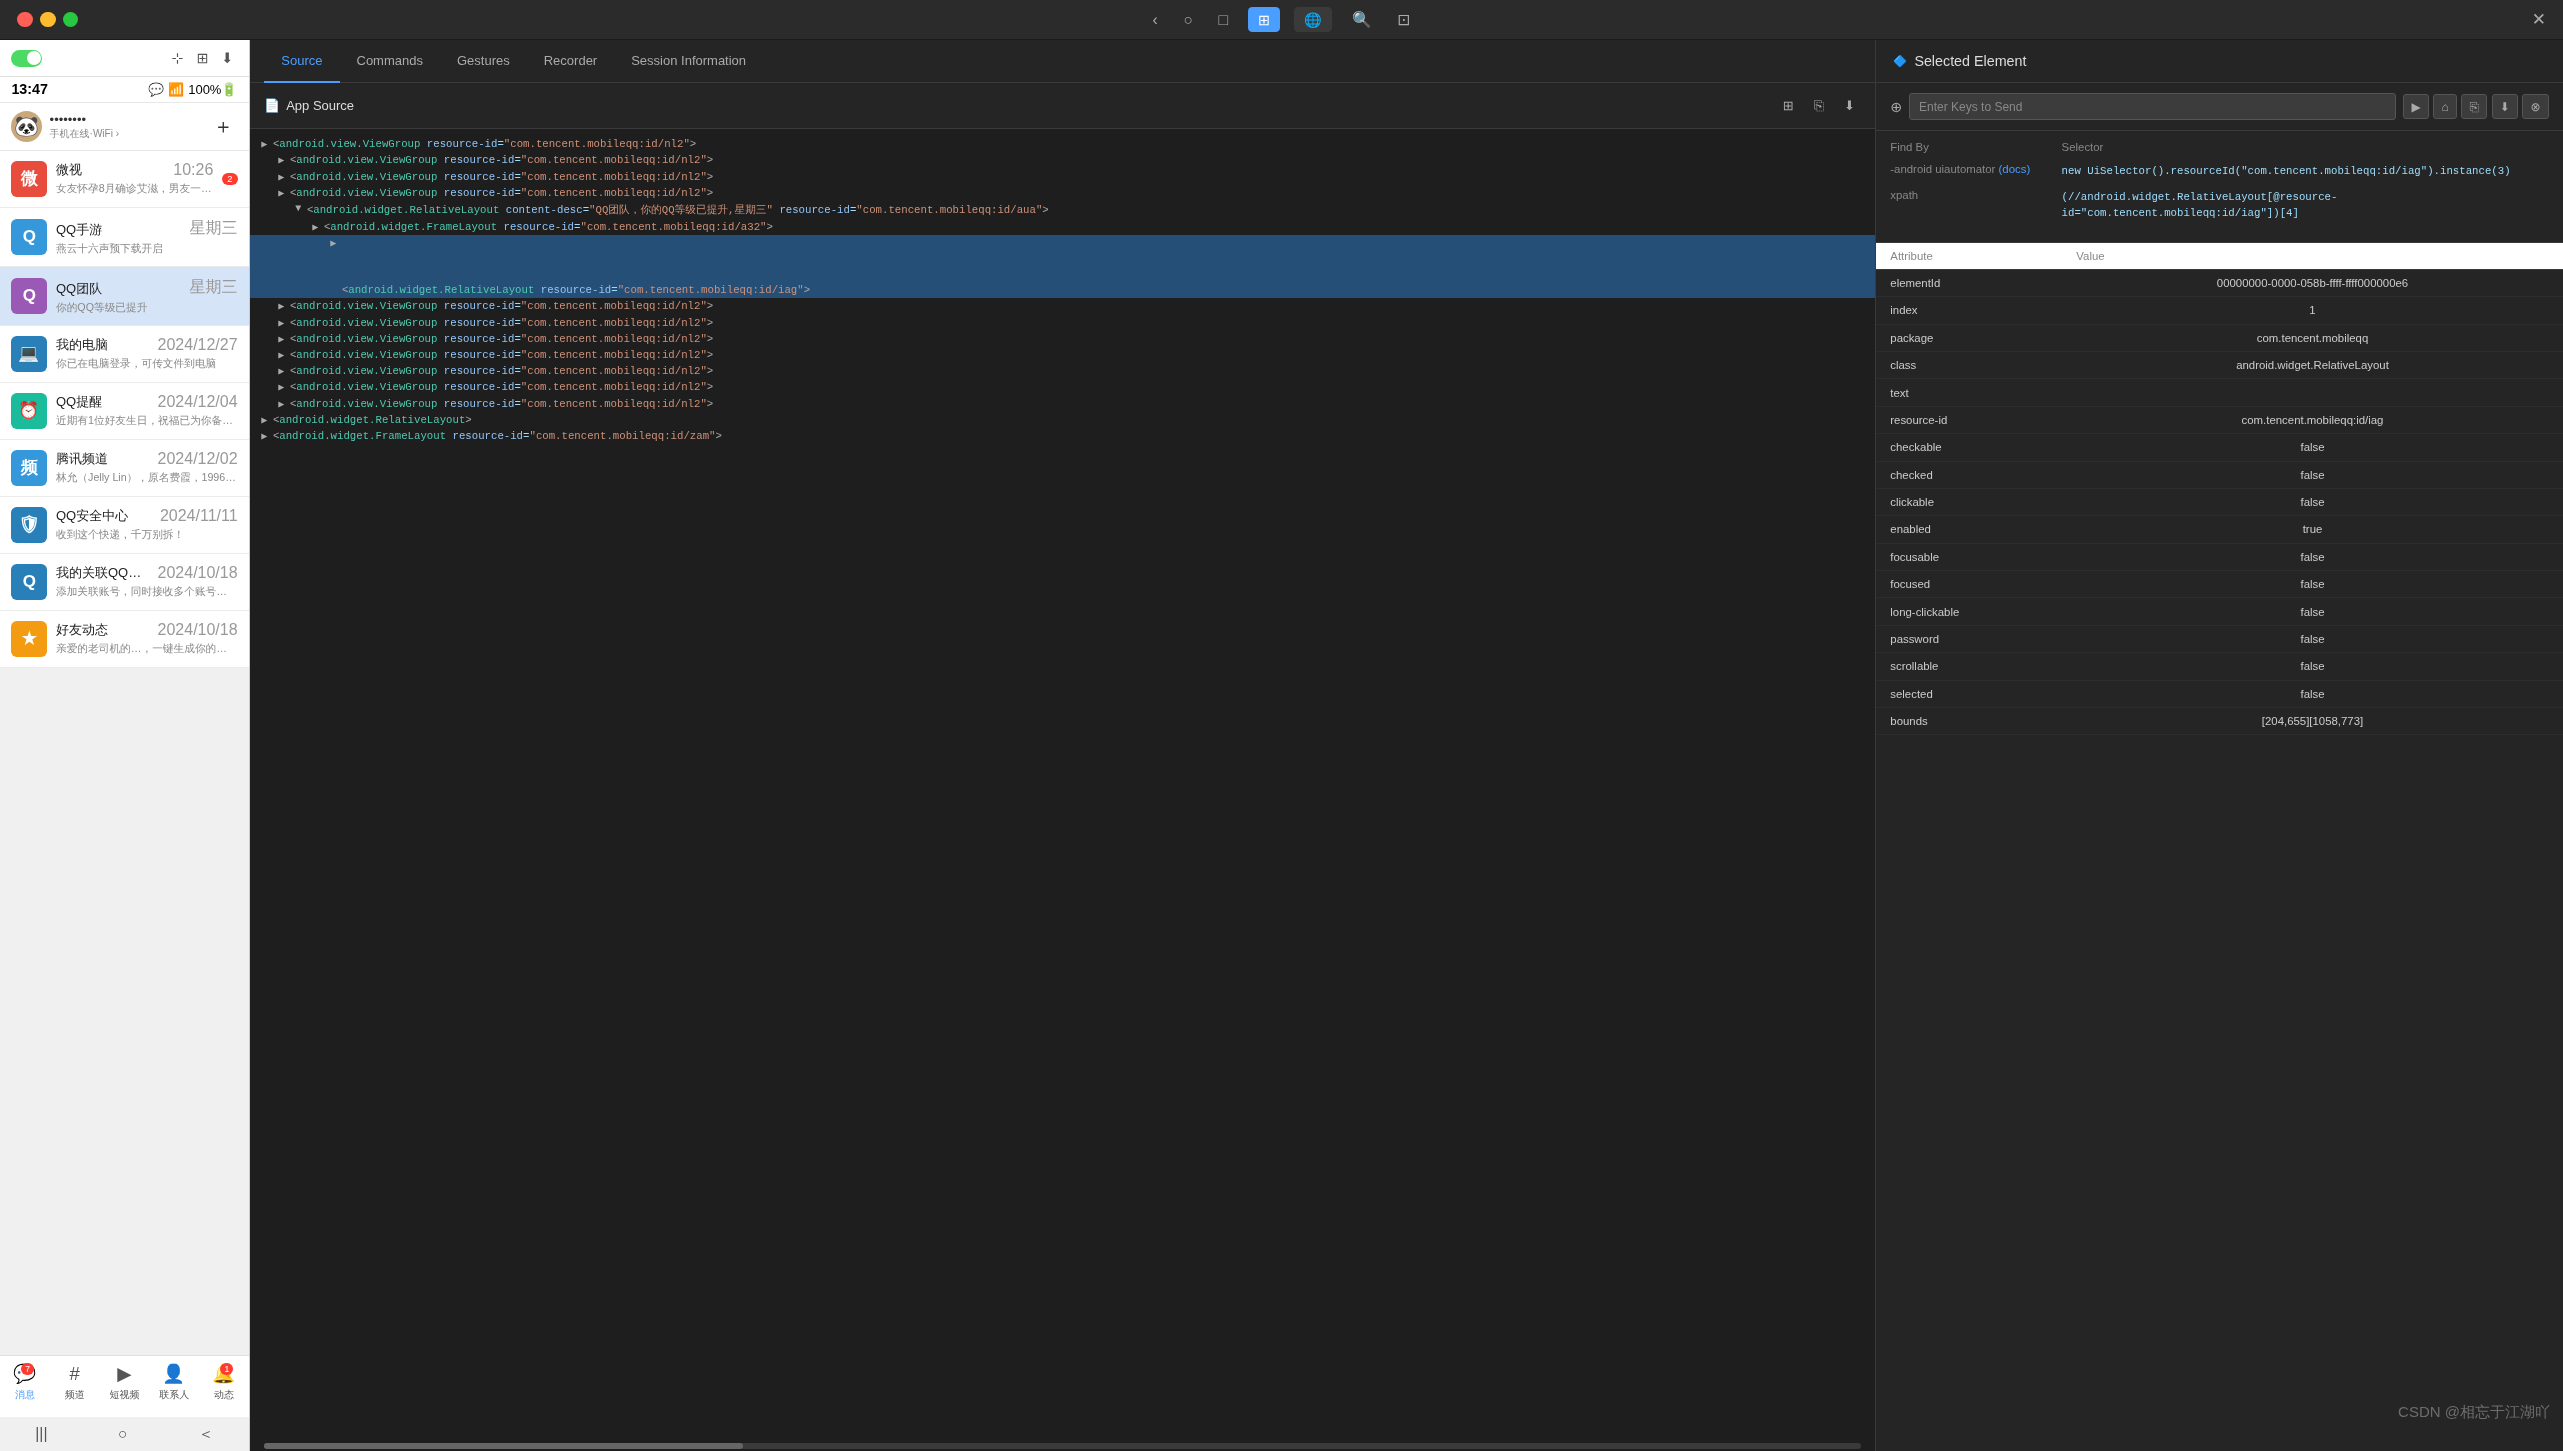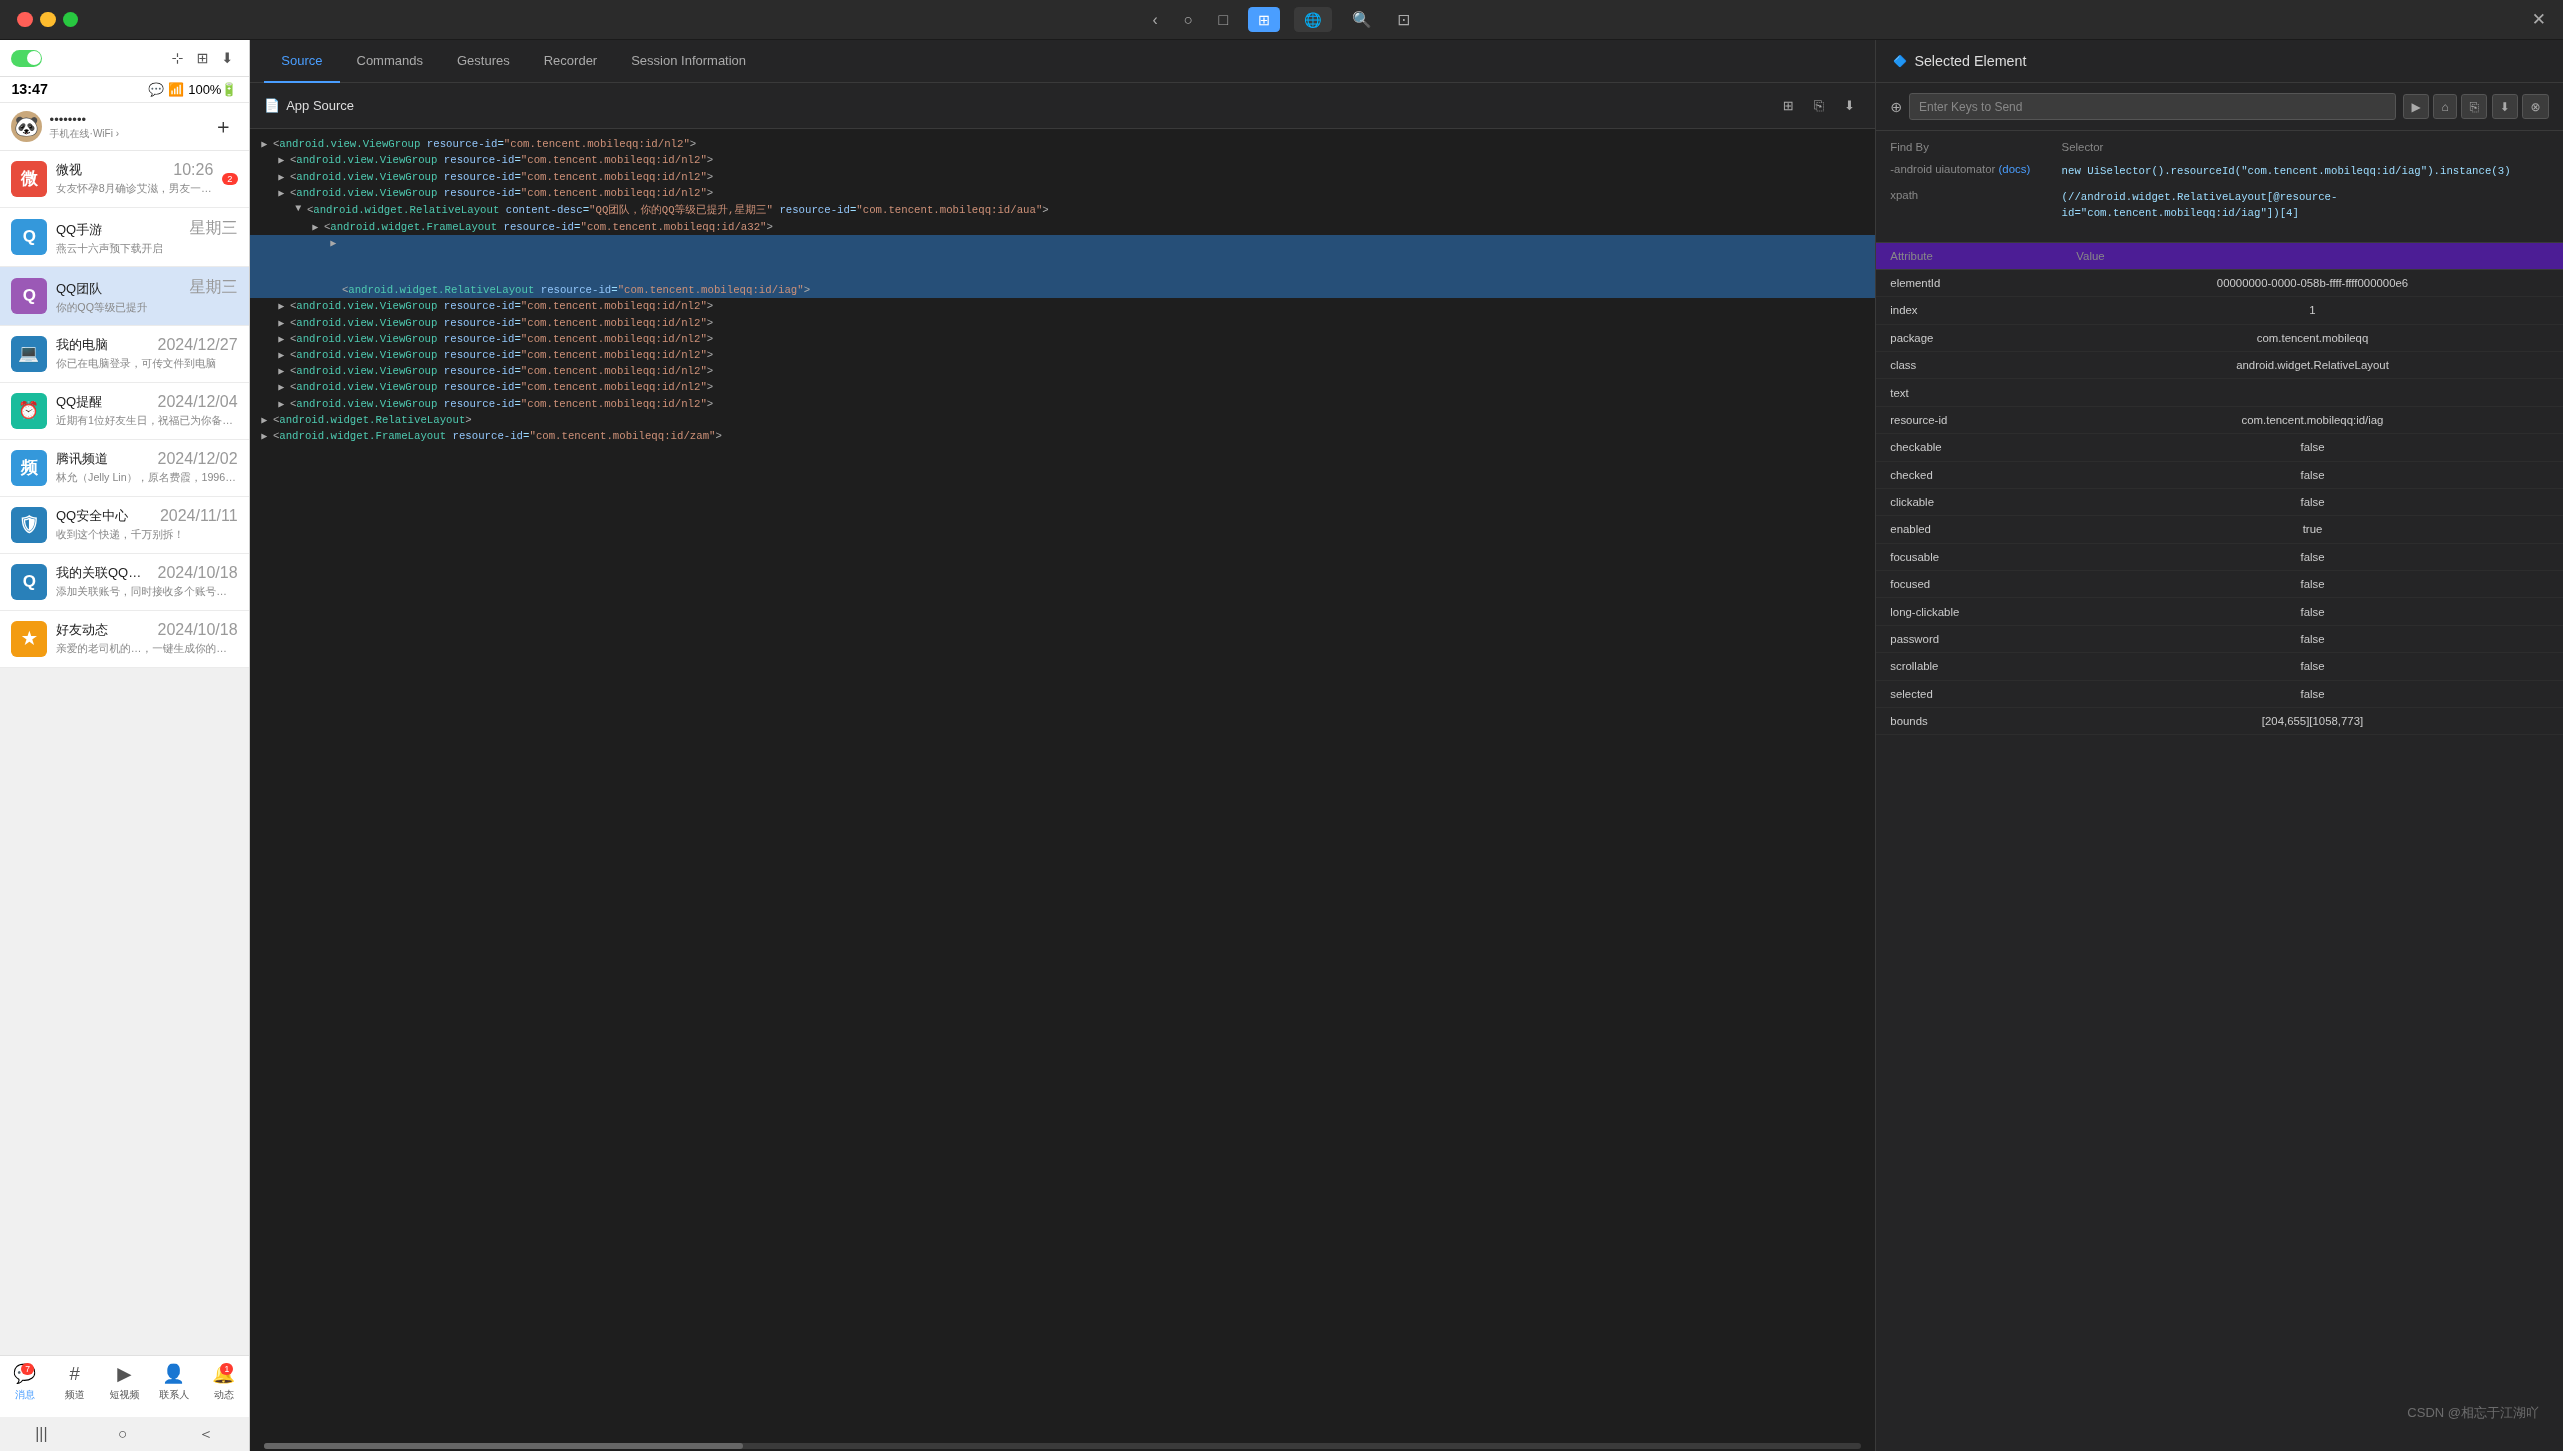--- a/index.html
+++ b/index.html
@@ -440,39 +440,39 @@
       width: 100%;
       border-collapse: collapse;
     }
     .attrs-table th {
       text-align: left;
       padding: 7.2px 14.3px;
       font-size: 11.4px;
       color: #888;
       font-weight: 500;
       border-bottom: 0.7px solid #3a3a3a;
-      background: #4c1d95;
+      background: #ffffff;
     }
     .attrs-table td {
       padding: 7.2px 14.3px;
       font-size: 11.4px;
       color: #ccc;
       border-bottom: 0.7px solid #2d2d2d;
       vertical-align: top;
     }
     .attr-name-cell { color: #aaa; font-weight: 500; width: 186px; }
     .attr-val-cell { color: #ddd; text-align: center; }
 
     
     .watermark {
       position: fixed;
       bottom: 29px;
-      right: 24px;
+      right: 13px;
       color: rgba(180,180,180,0.5);
-      font-size: 13px;
+      font-size: 15px;
       pointer-events: none;
     }
   </style>
 </head>
 <body>
 
 <div class="titlebar">
   <div class="titlebar-buttons">
     <button class="tb-btn tb-close"></button>
     <button class="tb-btn tb-minimize"></button>

